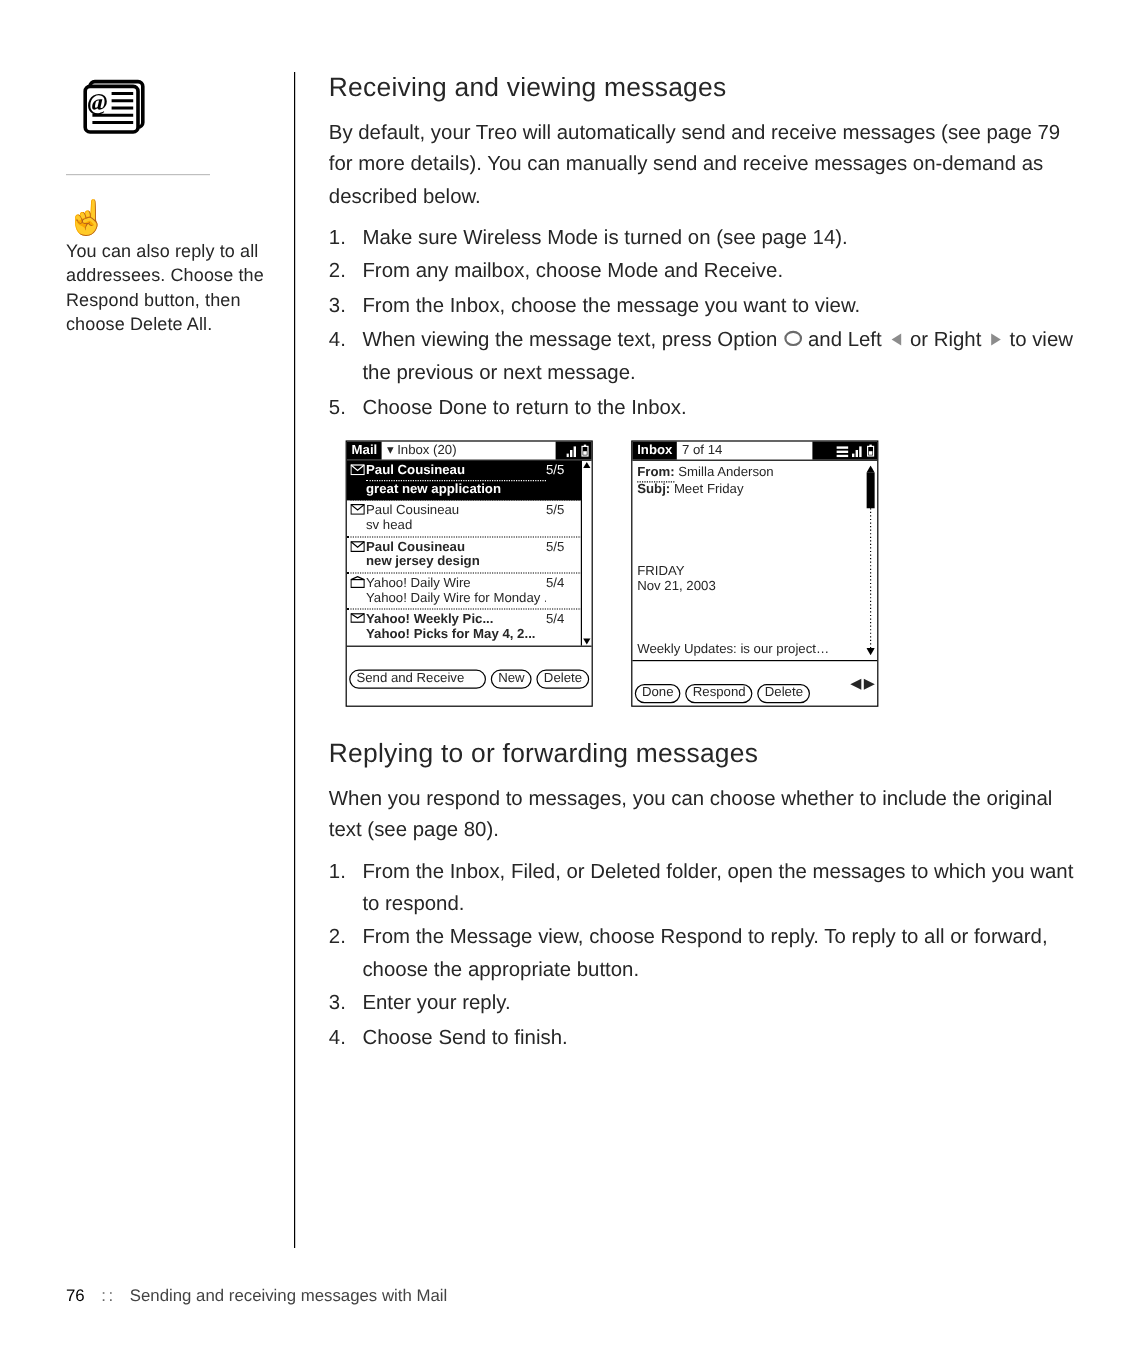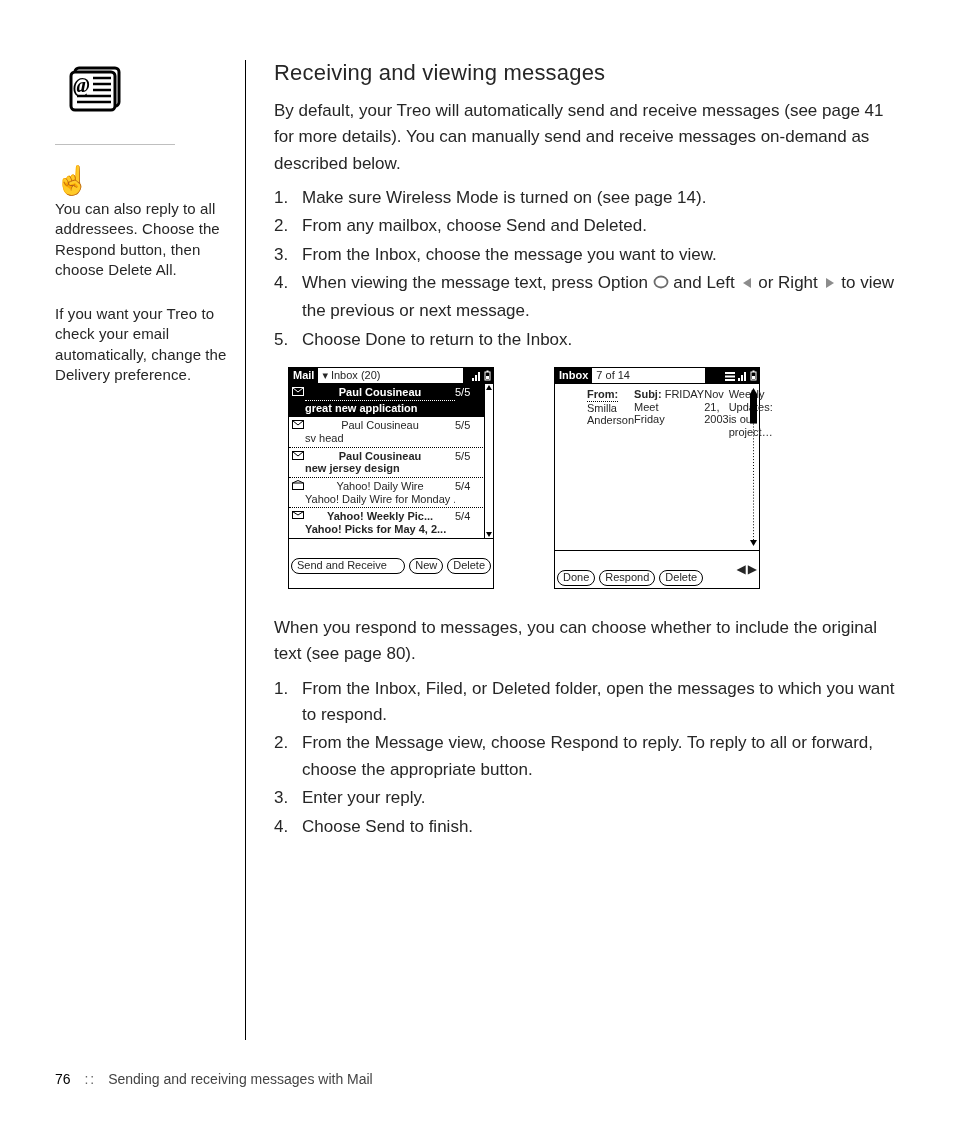--- a/index.html
+++ b/index.html
@@ -85,21 +85,21 @@
     position: absolute;
     left: 0;
     top: 0;
   }
   .glyph {
     display: inline-block;
     vertical-align: -2px;
   }
   .screens {
     display: flex;
-    gap: 60px;
+    gap: 32px;
     margin: 14px 0 26px 14px;
   }
   .screen {
     width: 204px;
     border: 1.5px solid #000;
     font-family: Tahoma, Geneva, Arial, sans-serif;
     font-size: 11px;
     line-height: 1.15;
     letter-spacing: 0;
   }
@@ -163,21 +163,21 @@
   .msg-ico {
     width: 14px;
     flex: 0 0 14px;
     display: flex; align-items: flex-start; justify-content: center;
     font-size: 10px;
   }
   .msg-body {
     flex: 1 1 auto;
     min-width: 0;
   }
-  .msg-body .l1 { white-space: nowrap; overflow: hidden; text-overflow: clip; text-align: center; }
+  .msg-body .l1 { white-space: nowrap; overflow: hidden; text-overflow: clip; }
   .msg-body .l2 { white-space: nowrap; overflow: hidden; text-overflow: clip; padding-left: 0;}
   .msg-date {
     flex: 0 0 28px;
     font-size: 11px;
   }
   .msgrow.sel {
     background: #000;
     color: #fff;
   }
   .msgrow.bold .msg-body { font-weight: bold; }
@@ -210,23 +210,22 @@
     height: 14px;
     line-height: 13px;
     white-space: nowrap;
     margin-top: 17px;
   }
   .pbtn.wide { flex: 1 1 auto; }
   .screen2-body {
     padding: 4px 4px 2px 4px;
     height: 160px;
     display: flex;
-    flex-direction: row;
+    flex-direction: column;
     position: relative;
-    margin-left: 28px;
   }
   .hdr-line { font-size: 11px; }
   .hdr-line .lbl { font-weight: bold; border-bottom: 1px dotted #000; display:inline-block;}
   .screen2-scroll {
     position: absolute; right: 2px; top: 4px; bottom: 4px;
     width: 7px;
   }
   .nav-arrows {
     margin-left: auto;
     display: flex; gap: 2px;
@@ -258,33 +257,32 @@
           <line x1="38" y1="24" x2="56" y2="24" stroke="#000" stroke-width="2.5"></line>
           <line x1="38" y1="30" x2="56" y2="30" stroke="#000" stroke-width="2.5"></line>
           <line x1="22" y1="36" x2="56" y2="36" stroke="#000" stroke-width="2.5"></line>
           <line x1="22" y1="42" x2="56" y2="42" stroke="#000" stroke-width="2.5"></line>
           <text x="18" y="32" font-family="Georgia, serif" font-style="italic" font-weight="bold" font-size="20" fill="#000">@</text>
         </svg>
       </div>
       <hr class="side-hr">
       <div class="hand-icon">☝</div>
       <div class="tip">You can also reply to all addressees. Choose the Respond button, then choose Delete All.</div>
-      <div class="tip">If you want your Treo to check your email automatically, change the Delivery preference.</div>
     </div>
 
     <div class="divider"></div>
 
     <div class="main">
 
       <h2>Receiving and viewing messages</h2>
-      <p>By default, your Treo will automatically send and receive messages (see page 41 for more details). You can manually send and receive messages on-demand as described below.</p>
+      <p>By default, your Treo will automatically send and receive messages (see page 79 for more details). You can manually send and receive messages on-demand as described below.</p>
 
       <ol class="steps">
         <li>Make sure Wireless Mode is turned on (see page 14).</li>
-        <li>From any mailbox, choose Send and Deleted.</li>
+        <li>From any mailbox, choose Mode and Receive.</li>
         <li>From the Inbox, choose the message you want to view.</li>
         <li>
           <span>When viewing the message text, press Option</span>
           <span class="glyph">
             <svg width="16" height="16" viewBox="0 0 16 16">
                 <ellipse cx="8" cy="8" rx="6.5" ry="5.5" fill="none" stroke="#6b6b6b" stroke-width="1.8"></ellipse>
               </svg>
           </span>
           <span>and Left</span>
           <span class="glyph">
@@ -462,20 +460,21 @@
             <span class="pbtn">Respond</span>
             <span class="pbtn">Delete</span>
             <span class="nav-arrows">
               <span>◀</span>
               <span>▶</span>
             </span>
           </div>
         </div>
       </div>
 
+      <h2>Replying to or forwarding messages</h2>
       <p>When you respond to messages, you can choose whether to include the original text (see page 80).</p>
       <ol class="steps">
         <li>From the Inbox, Filed, or Deleted folder, open the messages to which you want to respond.</li>
         <li>From the Message view, choose Respond to reply. To reply to all or forward, choose the appropriate button.</li>
         <li>Enter your reply.</li>
         <li>Choose Send to finish.</li>
       </ol>
 
     </div>
   </div>

